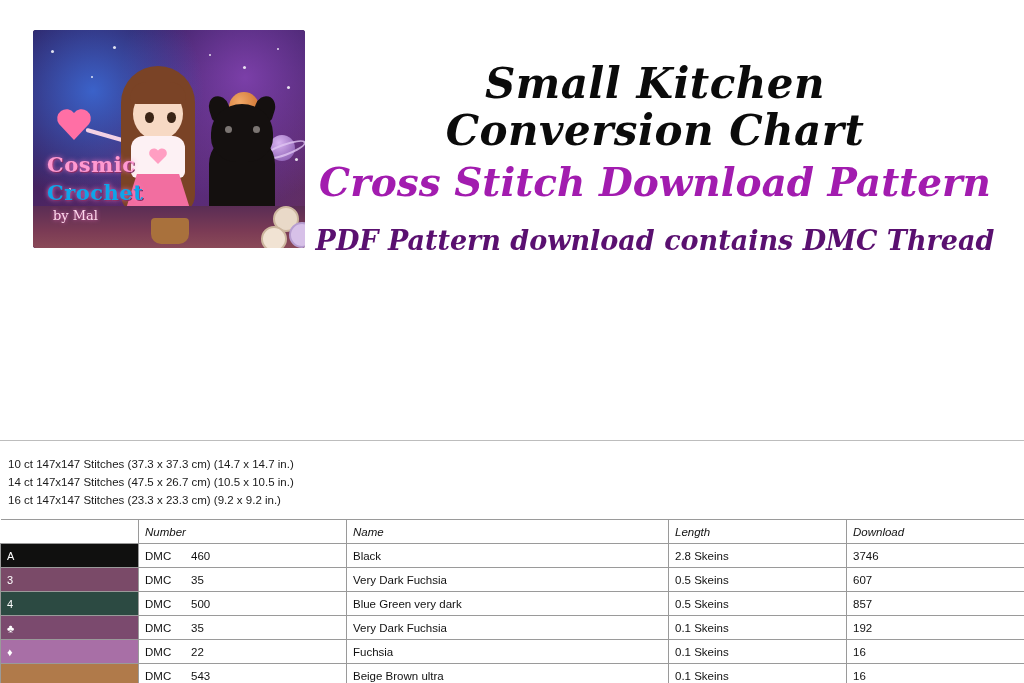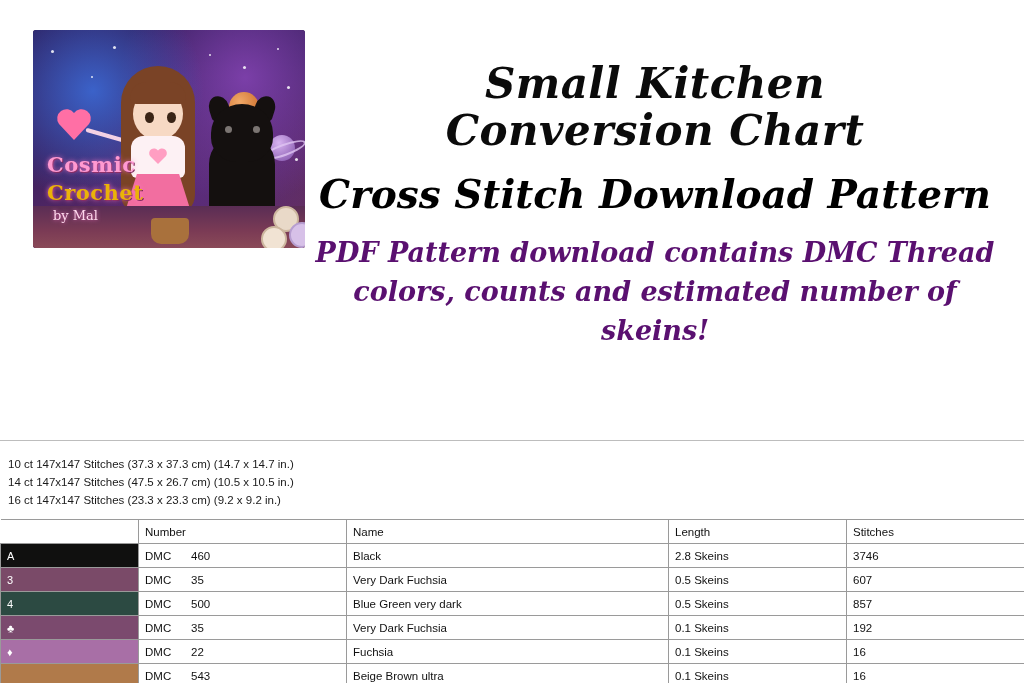--- a/index.html
+++ b/index.html
@@ -245,21 +245,21 @@
     text-shadow: 0 0 5px rgba(255,120,200,.9), 1px 1px 0 #6a1a4a;
     letter-spacing: .5px;
   }
   .brand-crochet {
     position: absolute;
     left: 14px;
     top: 150px;
     font-family: "DejaVu Serif", serif;
     font-weight: bold;
     font-size: 21px;
-    color: #eab308;
+    color: #0ea5e9;
     text-shadow: 0 0 5px rgba(255,120,200,.9), 1px 1px 0 #6a1a4a;
     letter-spacing: .5px;
   }
   .brand-by {
     position: absolute;
     left: 20px;
     top: 178px;
     font-family: "DejaVu Serif", serif;
     font-size: 13px;
     color: #ffd9ee;
@@ -281,23 +281,23 @@
     font-size: 42px;
     color: #0b0b0b;
     line-height: 1.12;
     letter-spacing: 0.5px;
   }
   .title-line3 {
     font-family: "DejaVu Serif", serif;
     font-weight: bold;
     font-style: italic;
     font-size: 39px;
-    color: #000000;
+    color: #a21caf;
     line-height: 1.25;
-    margin-top: 16px;
+    margin-top: 4px;
   }
   .subtitle {
     font-family: "DejaVu Serif", serif;
     font-weight: bold;
     font-style: italic;
     font-size: 27px;
     color: #5a1070;
     line-height: 1.45;
     margin-top: 14px;
   }
@@ -335,21 +335,21 @@
   table.dmc th, table.dmc td {
     border: 1px solid #9a9a9a;
     height: 23px;
     padding: 0 6px;
     font-weight: normal;
     text-align: left;
     vertical-align: middle;
     white-space: nowrap;
     overflow: hidden;
   }
-  table.dmc thead th { background: #ffffff; }
+  table.dmc thead th { background: #ffffff; font-style: italic; }
   table.dmc thead th.blank { border-left: none; }
   td.swatch {
     padding: 0;
     text-align: center;
     color: #ffffff;
     font-size: 11px;
     border-left: none;
   }
   td.num { padding-left: 8px; }
   td.num .code { display: inline-block; width: 46px; }
@@ -415,21 +415,20 @@
     <div class="brand-crochet">Crochet</div>
     <div class="brand-by">by Mal</div>
   </div>
 
   <div class="titles">
     <div class="title-line1">Small Kitchen</div>
     <div class="title-line2">Conversion Chart</div>
     <div class="title-line3">Cross Stitch Download Pattern</div>
     <div class="subtitle">
       <div>PDF Pattern download contains DMC Thread</div>
-      <div>colors, counts and estimated number of skeins!</div>
     </div>
   </div>
 </div>
 
 <div class="sheet">
 
   <div class="size-notes">
     <div>10 ct 147x147 Stitches (37.3 x 37.3 cm) (14.7 x 14.7 in.)</div>
     <div>14 ct 147x147 Stitches (47.5 x 26.7 cm) (10.5 x 10.5 in.)</div>
     <div>16 ct 147x147 Stitches (23.3 x 23.3 cm) (9.2 x 9.2 in.)</div>
@@ -442,21 +441,21 @@
         <col class="c-name">
         <col class="c-length">
         <col class="c-stitch">
     </colgroup>
     <thead>
       <tr>
         <th class="blank"></th>
         <th>Number</th>
         <th>Name</th>
         <th>Length</th>
-        <th>Stitches</th>
+        <th>Download</th>
       </tr>
     </thead>
     <tbody id="dmc-body">
         <tr>
           <td class="swatch" style="background: rgb(16, 16, 15);">A</td>
           <td class="num"><span class="code">DMC</span><span>460</span></td>
           <td>Black</td>
           <td class="length">2.8 Skeins</td>
           <td class="stitches">3746</td>
         </tr>

